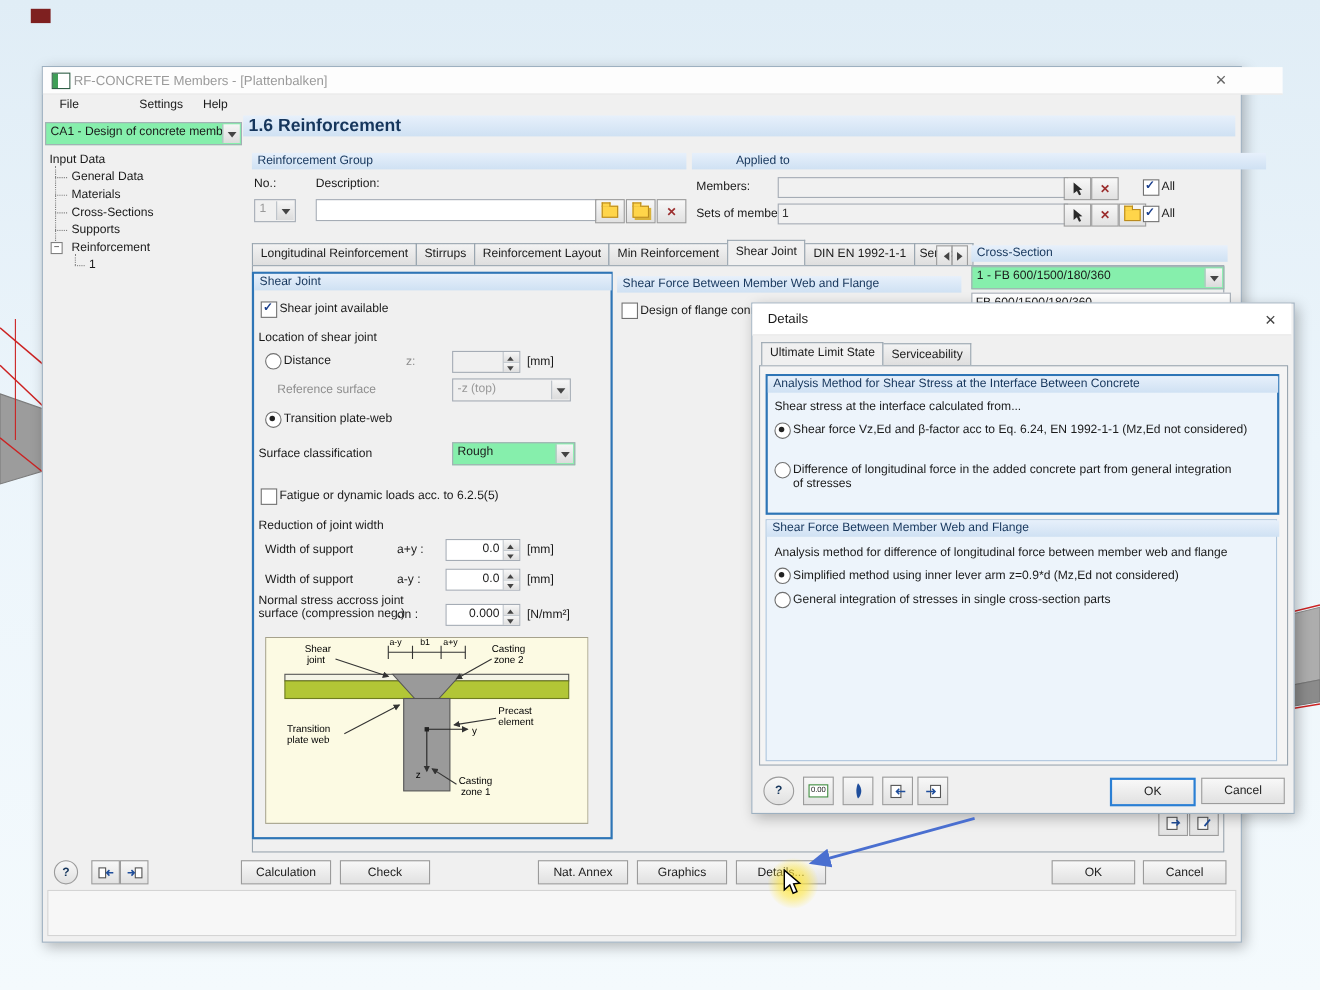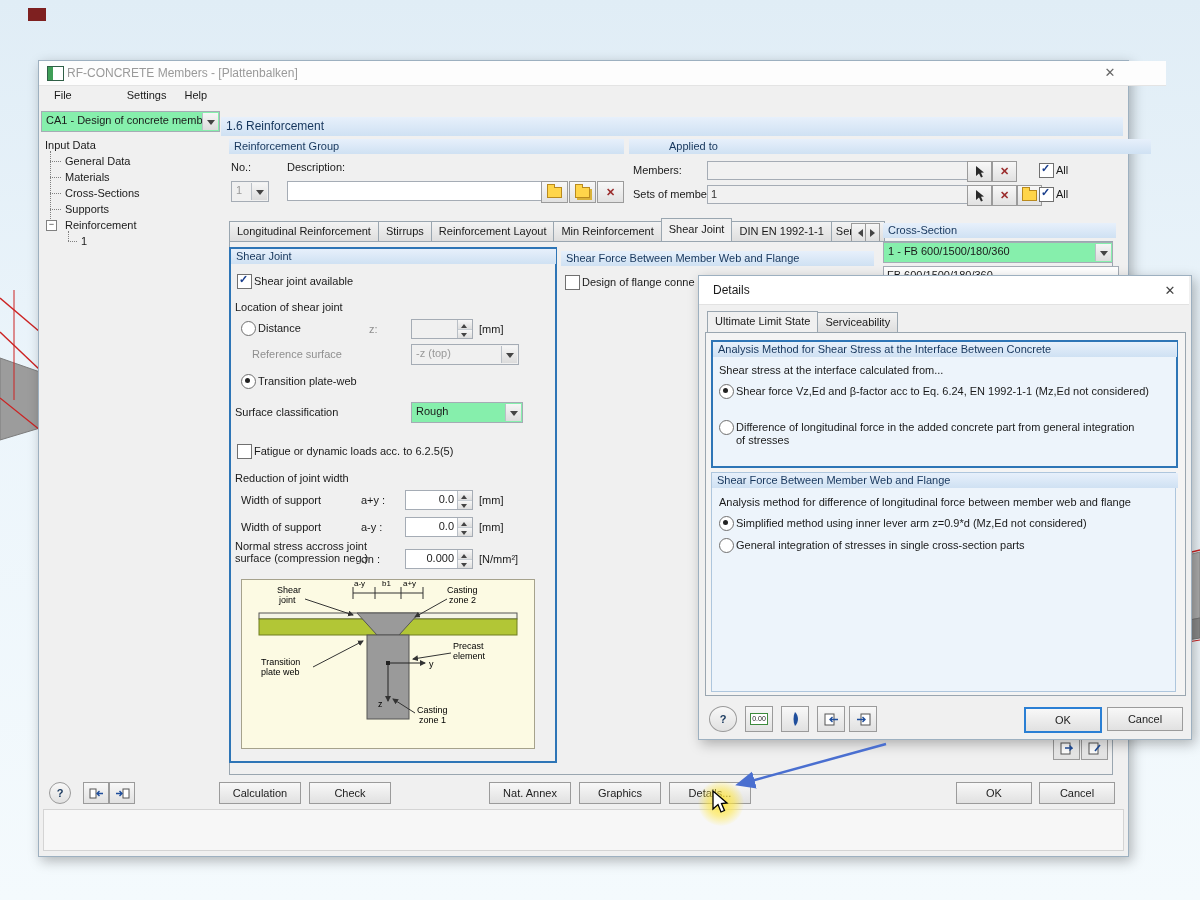--- a/index.html
+++ b/index.html
@@ -103,21 +103,21 @@
   <div class="tree-h" style="left:11px;top:132px;width:11px;"></div>
   <div class="lb" style="left:26px;top:126px;">Cross-Sections</div>
   <div class="tree-h" style="left:11px;top:148px;width:11px;"></div>
   <div class="lb" style="left:26px;top:142px;">Supports</div>
   <div class="expbox" style="left:7px;top:159px;">−</div>
   <div class="lb" style="left:26px;top:158px;text-align:center;">Reinforcement</div>
   <div class="tree-v" style="left:29px;top:170px;height:10px;"></div>
   <div class="tree-h" style="left:29px;top:180px;width:9px;"></div>
   <div class="lb" style="left:42px;top:174px;">1</div>
 
-  <div class="band" style="left:182px;top:56px;width:897px;height:19px;line-height:19px;font-weight:normal;font-size:12px;">1.6 Reinforcement</div>
+  <div class="band" style="left:182px;top:44px;width:897px;height:19px;line-height:19px;font-weight:bold;font-size:16px;">1.6 Reinforcement</div>
 
   <div class="band" style="left:190px;top:78px;width:390px;">Reinforcement Group</div>
   <div class="lb" style="left:192px;top:100px;">No.:</div>
   <div class="combo dis" style="left:192px;top:120px;width:36px;height:19px;">
     <span class="cv">1</span>
     <span class="ar"></span>
   </div>
   <div class="lb" style="left:248px;top:100px;">Description:</div>
   <div class="field" style="left:248px;top:120px;width:248px;height:18px;"></div>
   <div class="btn" style="left:502px;top:120px;width:25px;height:20px;">
@@ -334,21 +334,21 @@
   <div class="btn" style="left:270px;top:721px;width:80px;height:20px;">Check</div>
   <div class="btn" style="left:450px;top:721px;width:80px;height:20px;">Nat. Annex</div>
   <div class="btn" style="left:540px;top:721px;width:80px;height:20px;">Graphics</div>
   <div class="btn" style="left:630px;top:721px;width:80px;height:20px;">Details...</div>
   <div class="btn" style="left:917px;top:721px;width:74px;height:20px;">OK</div>
   <div class="btn" style="left:1000px;top:721px;width:74px;height:20px;">Cancel</div>
 
   <div class="a" style="left:4px;top:748px;width:1079px;height:40px;background:#f7f7f7;border:1px solid #d4d4d4;"></div>
 </div>
 
-<div class="win" style="left:683px;top:275px;width:492px;height:463px;z-index:50;margin-left:15px;">
+<div class="win" style="left:683px;top:275px;width:492px;height:463px;z-index:50;">
   <div class="a" style="left:0;top:0;width:490px;height:28px;background:#fff;border-bottom:1px solid #e2e2e2;">
     <div class="lb" style="left:14px;top:8px;font-size:12px;">Details</div>
     <div class="a" style="left:460px;top:6px;width:22px;height:18px;text-align:center;font-size:13px;color:#444;line-height:18px;">✕</div>
   </div>
 
   <div class="tabs" style="left:8px;top:36px;height:20px;">
     <div class="tab active" style="height:20px;line-height:19px;">Ultimate Limit State</div>
     <div class="tab">Serviceability</div>
   </div>
   <div class="panel" style="left:6px;top:56px;width:479px;height:362px;background:#f4f4f4;"></div>

